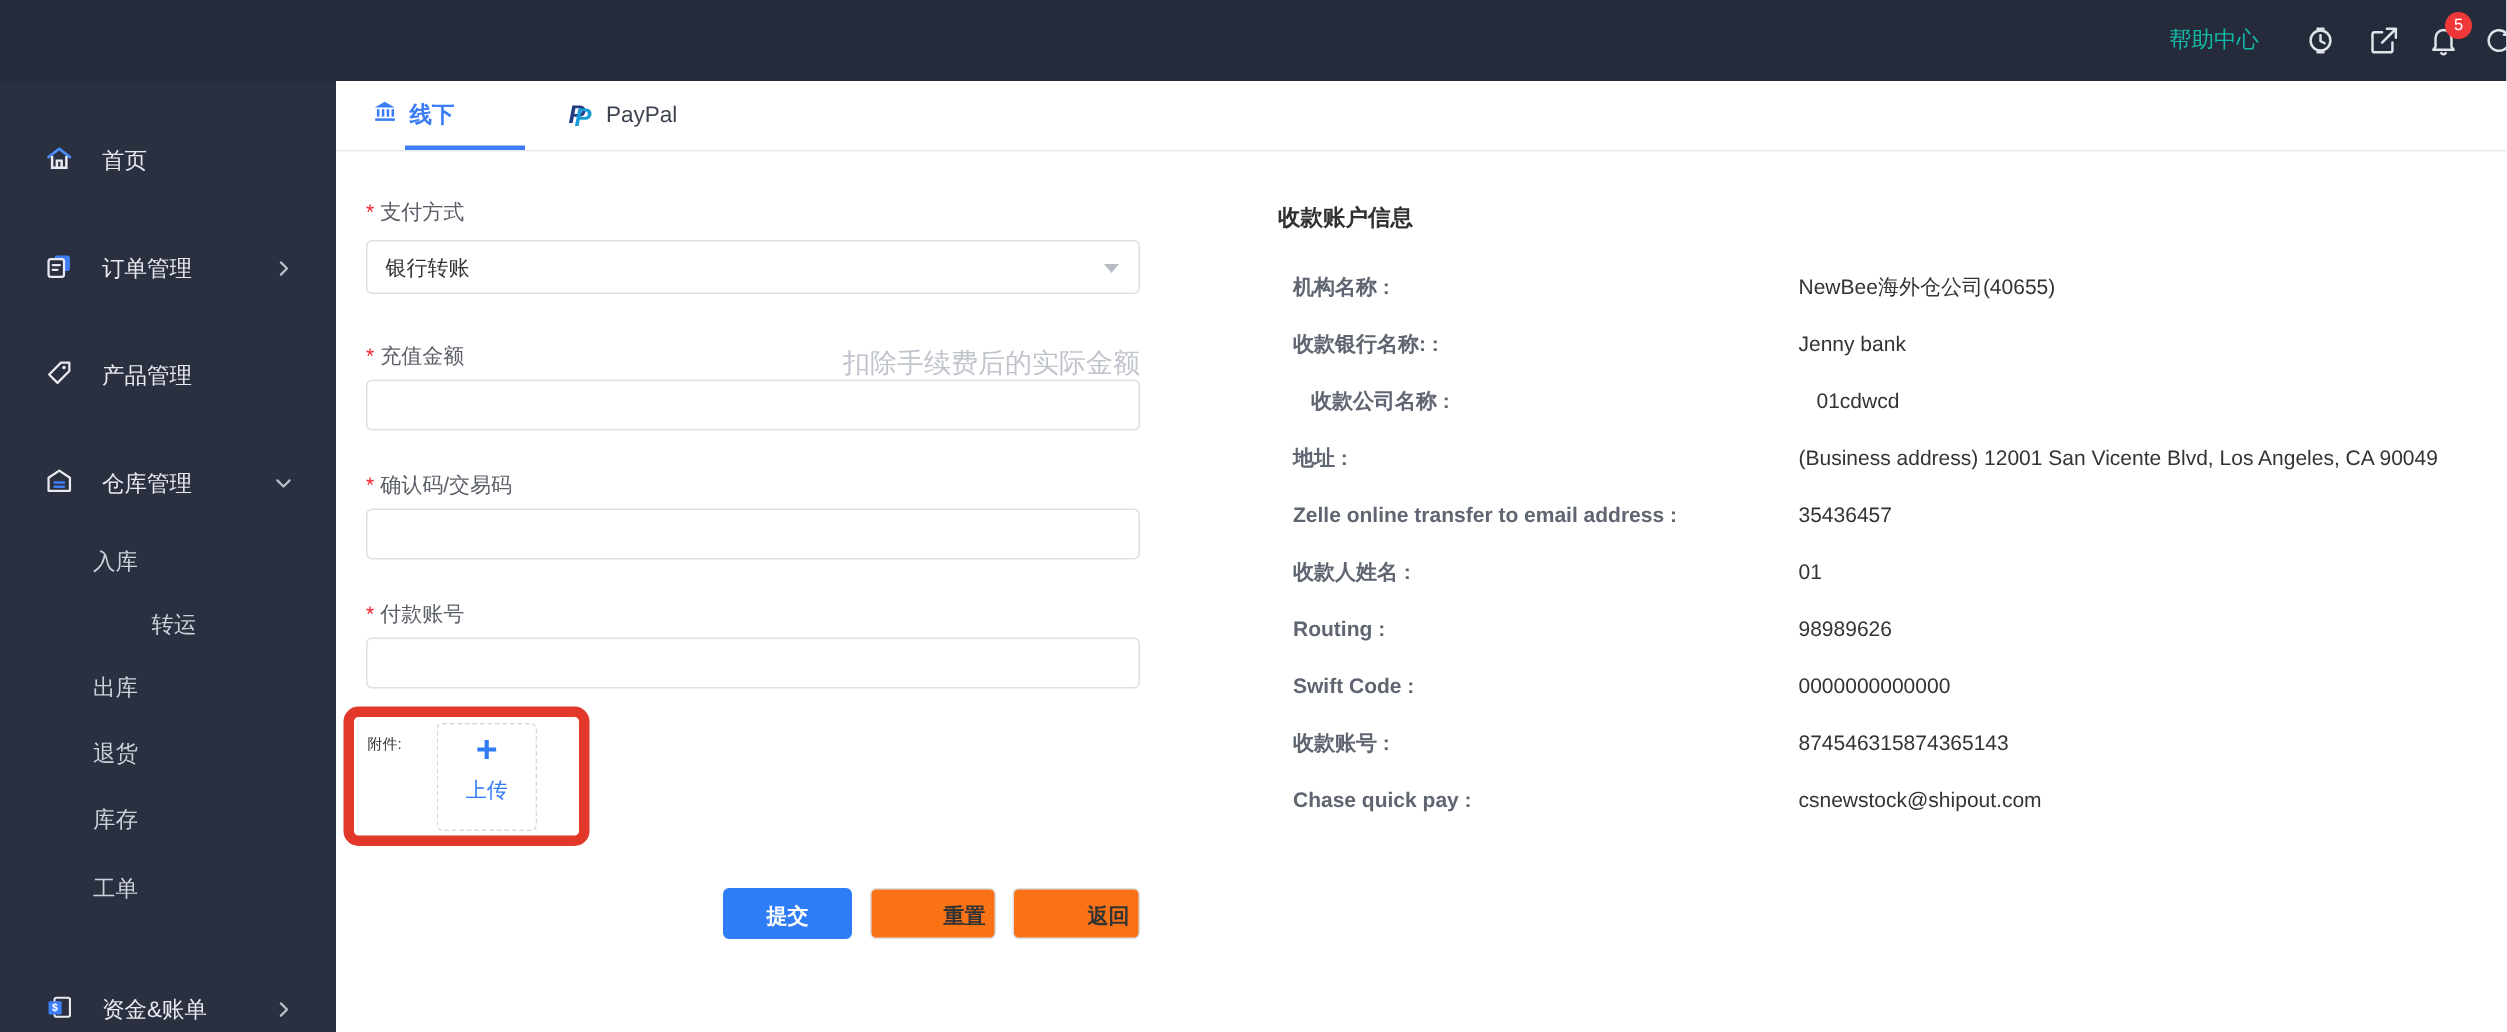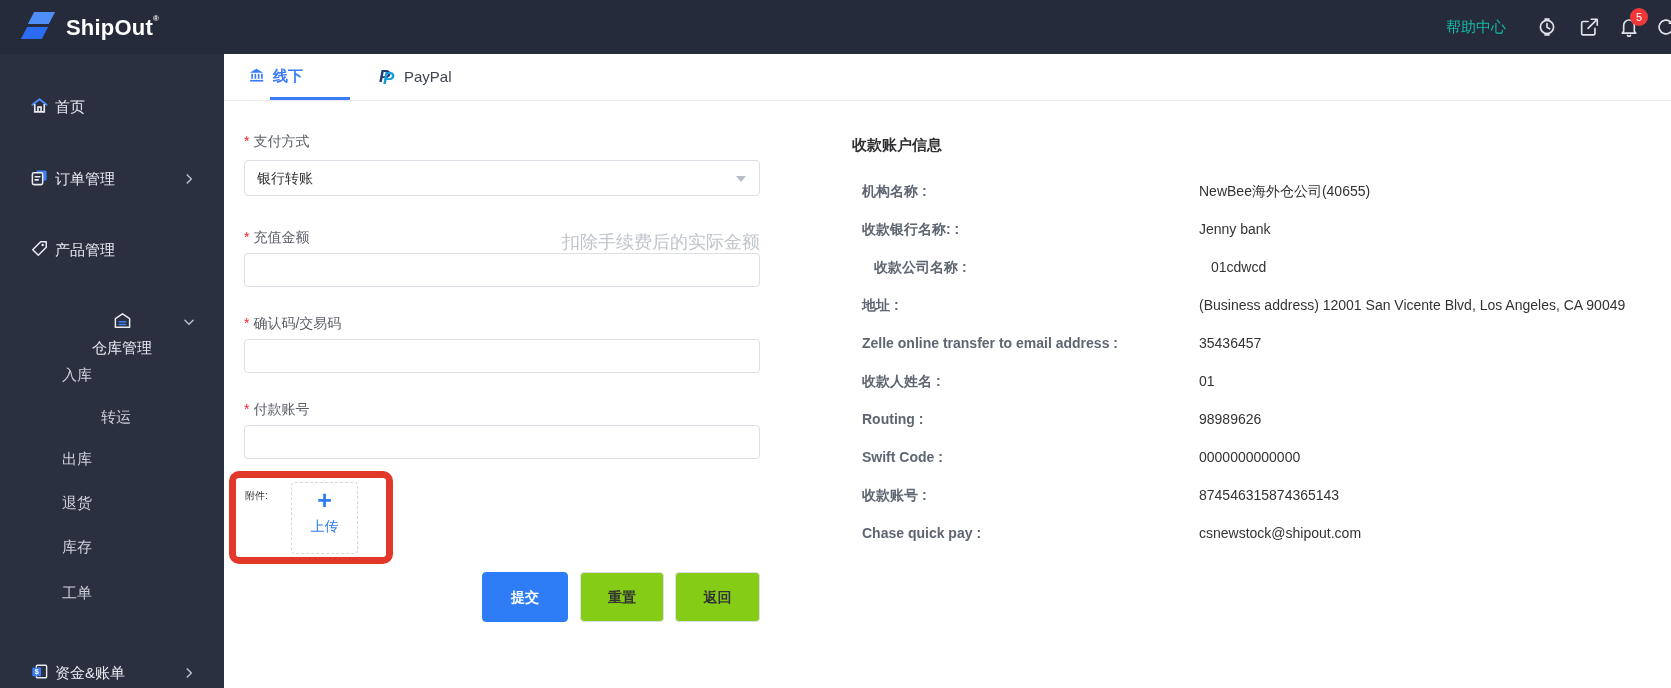--- a/index.html
+++ b/index.html
@@ -20,21 +20,21 @@
   .nav-help{position:absolute;left:1446px;top:0;height:54px;line-height:54px;color:#14b8a6;font-size:15px;cursor:pointer;}
   .nav-ic{position:absolute;top:16px;width:22px;height:22px;cursor:pointer;}
   .nav-ic.clock{left:1536px;}
   .nav-ic.export{left:1578px;}
   .nav-ic.bell{left:1618px;}
   .nav-ic.sync{left:1655px;}
   .badge{position:absolute;left:1630px;top:8px;min-width:18px;height:18px;border-radius:9px;
     background:#f0383b;color:#fff;font-size:11px;line-height:18px;text-align:center;padding:0 2px;box-sizing:border-box;}
   
   .sidebar{position:absolute;left:0;top:54px;width:224px;height:634px;background:#2a3040;z-index:4;}
-  .side-item{position:absolute;left:30px;right:10px;height:22px;display:flex;align-items:center;gap:6px;
+  .side-item{position:absolute;left:30px;right:10px;height:22px;display:flex;align-items:center;gap:19px;
     color:#e8eaf0;font-size:15px;cursor:pointer;}
   .side-item .lbl{white-space:nowrap;}
   .side-sub{position:absolute;left:62px;height:22px;line-height:22px;color:#ced2db;font-size:15px;cursor:pointer;white-space:nowrap;}
   .chev{position:absolute;right:18px;top:50%;margin-top:-7px;width:14px;height:14px;}
   
   .tabbar{position:absolute;left:224px;top:54px;right:0;height:46px;background:#fff;border-bottom:1px solid #e9e9e9;z-index:3;}
   .tab{position:absolute;top:0;height:45px;display:flex;align-items:center;gap:8px;font-size:15px;cursor:pointer;justify-content:space-between;}
   .tab-offline{left:24px;color:#3b7cf7;}
   .tab-paypal{left:155px;color:#3e4450;}
   .tab-underline{position:absolute;left:22px;bottom:-1px;width:80px;height:3px;background:#3b7cf7;}
@@ -52,43 +52,36 @@
     border-right:5px solid transparent;border-top:6px solid #b8bcc4;}
   .txt{position:absolute;left:244px;width:516px;height:34px;box-sizing:border-box;border:1px solid #dcdfe6;
     border-radius:4px;background:#fff;font-size:14px;color:#333;padding:0 12px;outline:none;}
   .annotation{position:absolute;left:229px;top:471px;width:164px;height:93px;box-sizing:border-box;
     border:7px solid #e2382a;border-radius:10px;z-index:2;pointer-events:none;}
   .attach-label{position:absolute;left:245px;top:489px;font-size:10px;color:#333;}
   .upload{position:absolute;left:291px;top:482px;width:67px;height:72px;box-sizing:border-box;
     border:1px dashed #d4d7de;border-radius:4px;background:#fff;text-align:center;cursor:pointer;}
   .upload .plus{display:block;color:#2e7cf6;font-size:25px;line-height:34px;font-weight:bold;}
   .upload .up-lbl{display:block;color:#2e7cf6;font-size:14px;line-height:18px;}
-  .btn{position:absolute;top:572px;height:50px;box-sizing:border-box;border-radius:4px;font-size:14px;
+  .btn{position:absolute;top:592px;height:34px;box-sizing:border-box;border-radius:4px;font-size:14px;
     text-align:center;line-height:32px;cursor:pointer;font-family:inherit;}
   .btn-primary{left:482px;width:86px;background:#2e7cf6;border:1px solid #2e7cf6;color:#fff;font-weight:bold;}
-  .btn-plain{background:#84cc16;border:1px solid #dcdfe6;color:#333;font-weight:bold;}
+  .btn-plain{background:#f97316;border:1px solid #dcdfe6;color:#333;font-weight:bold;text-align:right;}
   .btn-reset{left:580px;width:84px;}
   .btn-back{left:675px;width:85px;}
   
   .info-title{position:absolute;left:852px;top:136px;font-size:15px;font-weight:bold;color:#303133;}
   .info-row{position:absolute;left:852px;height:20px;line-height:20px;font-size:14px;white-space:nowrap;margin-left:10px;}
   .info-row .ilabel{display:inline-block;width:337px;color:#5f6672;font-weight:600;}
   .info-row .ivalue{color:#333;}
 </style>
 </head>
 <body>
 
 <div class="navbar">
-  <div class="logo">
-    <span class="logo-bolt">
-        <i class="b1"></i>
-        <i class="b2"></i>
-      </span>
-    <span class="logo-text"><span>ShipOut</span><sup>®</sup></span>
-  </div>
   <div class="nav-help">帮助中心</div>
   <div class="nav-ic clock">
     <svg viewBox="0 0 24 24" fill="none" stroke="#dfe3ea" stroke-width="1.8" stroke-linecap="round">
       <circle cx="12" cy="12" r="7.2"></circle>
         <path d="M12 8.2v4.2l3 1.6"></path>
         <path d="M9.8 3.4h4.4M9.8 20.6h4.4"></path>
     </svg>
   </div>
   <div class="nav-ic export">
     <svg viewBox="0 0 24 24" fill="none" stroke="#dfe3ea" stroke-width="1.8" stroke-linecap="round" stroke-linejoin="round">
@@ -143,21 +136,21 @@
   <div class="side-item" style="top:185px;">
     <span>
       <svg width="19" height="19" viewBox="0 0 24 24" fill="none" stroke="#e8eaf0" stroke-width="1.9" stroke-linejoin="round">
         <path d="M20.5 3.5h-7l-10 10 7 7 10-10z"></path>
           <circle cx="16" cy="7.5" r="1.5" fill="#e8eaf0" stroke="none"></circle>
       </svg>
     </span>
     <span class="lbl">产品管理</span>
   </div>
 
-  <div class="side-item" style="top:257px;flex-direction:column;">
+  <div class="side-item" style="top:257px;">
     <span>
       <svg width="19" height="19" viewBox="0 0 24 24" fill="none">
         <path d="M3 9.5 12 3.5l9 6v11H3z" stroke="#e8eaf0" stroke-width="1.9" stroke-linejoin="round"></path>
         <path d="M8 13.5h8M8 17h8" stroke="#3f7ef7" stroke-width="2" stroke-linecap="round"></path>
       </svg>
     </span>
     <span class="lbl">仓库管理</span>
     <span class="chev">
       <svg viewBox="0 0 24 24" fill="none" stroke="#b9bec9" stroke-width="2.6" stroke-linecap="round" stroke-linejoin="round">
           <path d="M5 9l7 7 7-7"></path>

